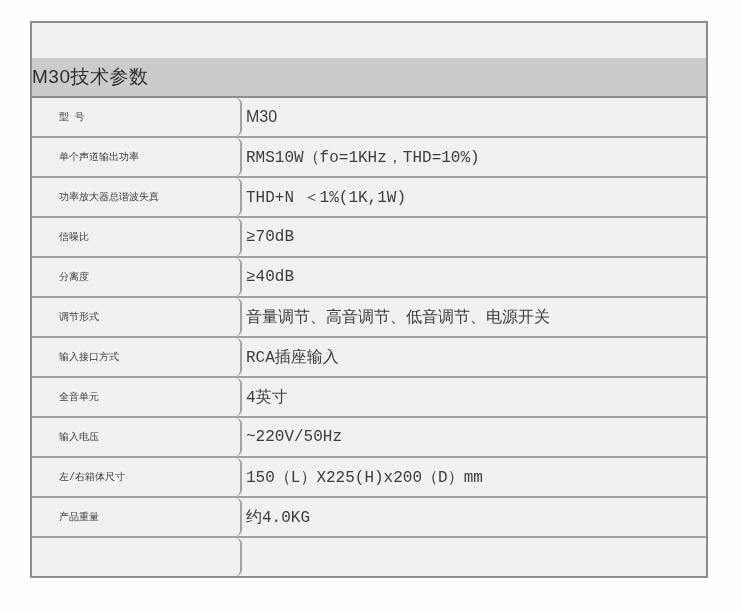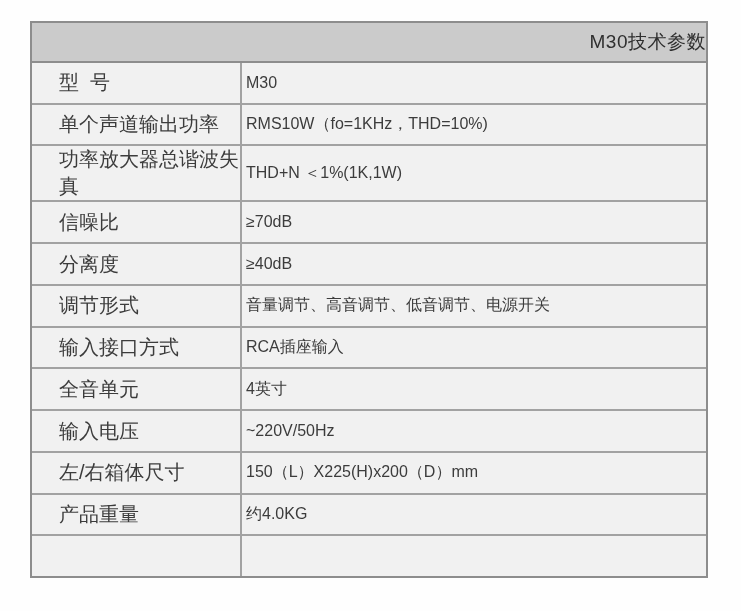--- a/index.html
+++ b/index.html
@@ -26,51 +26,54 @@
     flex-direction: column;
     background: var(--row-bg);
   }
   .spec-header {
     height: 40px;
     flex: 0 0 40px;
     background: var(--header-bg);
     border-bottom: 2px solid var(--border-outer);
     display: flex;
     align-items: center;
-    justify-content: flex-end;
+    justify-content: flex-start;
+    margin-top: 35px;
   }
   .spec-title {
     font-size: 19px;
     color: #2f2f2f;
     letter-spacing: 0.5px;
   }
   .spec-body {
     flex: 1;
     display: flex;
     flex-direction: column;
   }
   .spec-row {
     flex: 1;
     display: flex;
     align-items: stretch;
     background: var(--row-bg);
   }
   .spec-row + .spec-row {
     border-top: 2px solid var(--border-inner);
+    font-family: Liberation Mono, monospace;
   }
   .cell-label {
     flex: 0 0 210px;
     width: 210px;
     border-right: 2px solid var(--border-inner);
     display: flex;
     align-items: center;
     padding-left: 27px;
-    font-size: 20px;
+    font-size: 10px;
     color: var(--text-color);
     white-space: pre-wrap;
+    border-radius: 6px;
   }
   .cell-value {
     flex: 1;
     display: flex;
     align-items: center;
     padding-left: 4px;
     font-size: 16px;
     color: var(--text-color);
     white-space: pre-wrap;
   }

